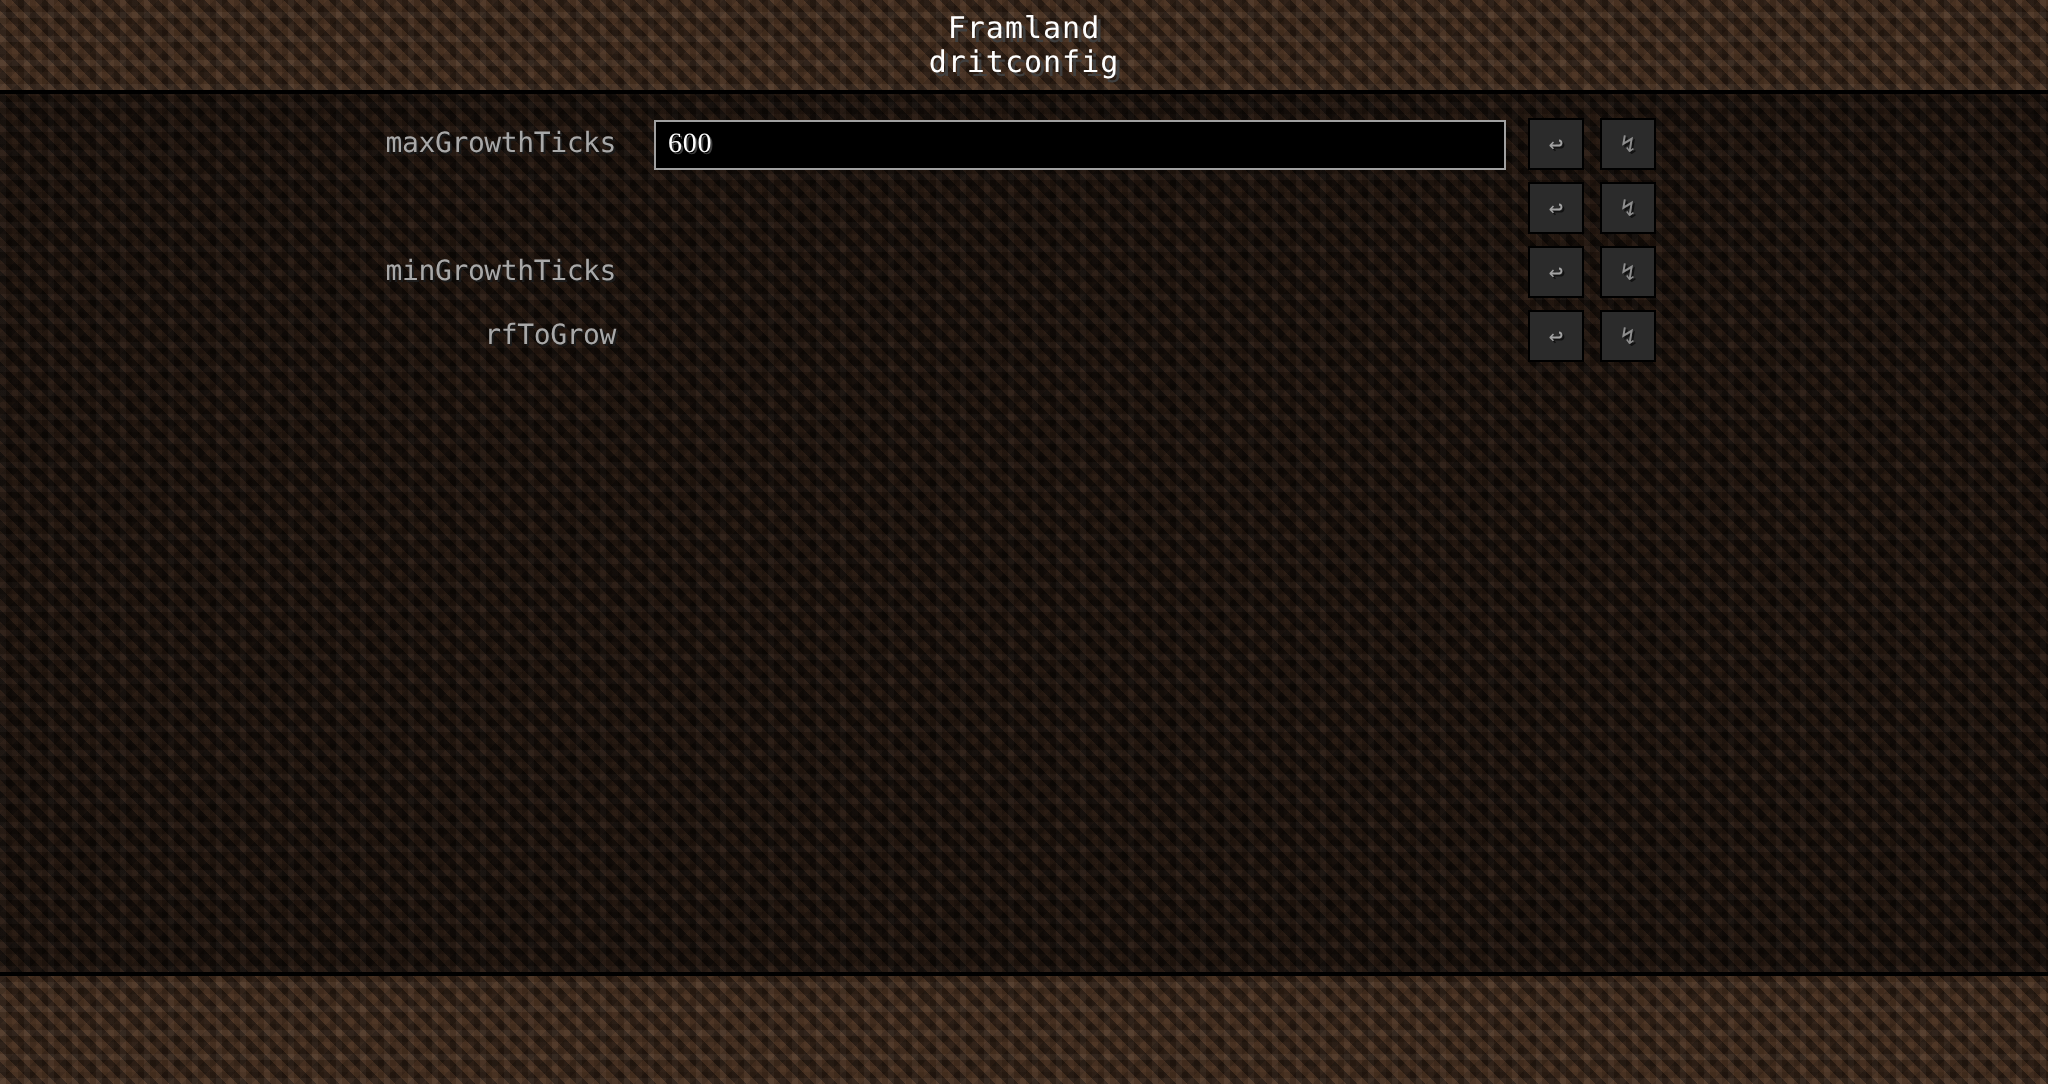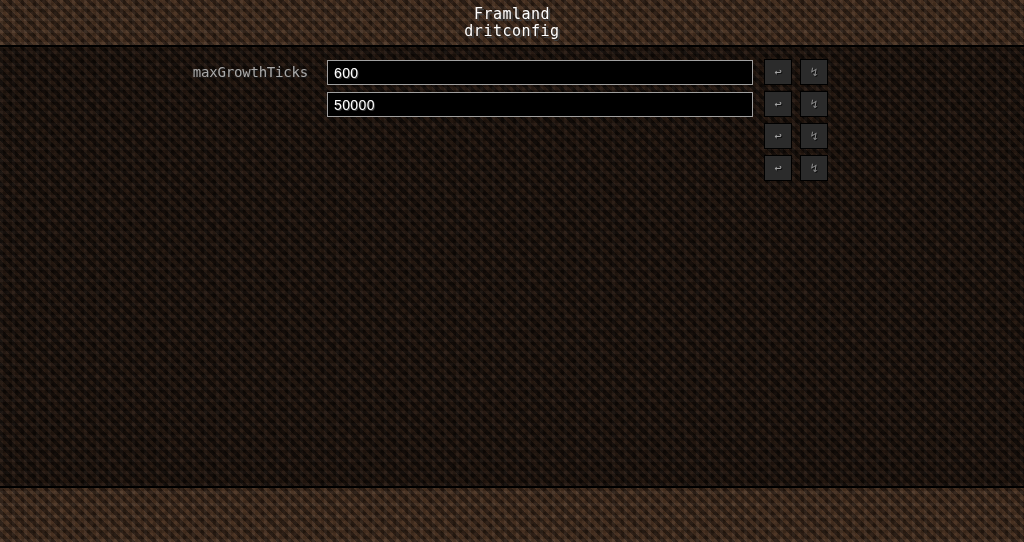--- a/index.html
+++ b/index.html
@@ -117,21 +117,21 @@
     letter-spacing: -.2px;
   }
 
   .row-input {
     position: absolute;
     left: 327px; top: 4px;
     width: 426px; height: 25px;
     background: #000000;
     border: 1px solid #a0a0a0;
     color: #ffffff;
-    font-family: Liberation Sans, sans-serif;
+    font-family: Liberation Serif, serif;
     font-size: 14px;
     padding: 0 0 0 6px;
     outline: none;
     text-shadow: 1px 1px 0 #3f3f3f;
     letter-spacing: .4px;
   }
 
   .icon-btn {
     position: absolute;
     top: 3px;
@@ -180,37 +180,38 @@
           <div class="row-label">maxGrowthTicks</div>
           <input type="text" class="row-input" value="600" style="">
           <div class="icon-btn undo">
             <span class="glyph">↩</span>
           </div>
           <div class="icon-btn reset">
             <span class="glyph dim">↯</span>
           </div>
         </div>
         <div class="config-row" style="top: 41px;">
-          <input type="text" class="row-input" value="50000" style="">
           <div class="icon-btn undo">
             <span class="glyph">↩</span>
           </div>
           <div class="icon-btn reset">
             <span class="glyph dim">↯</span>
           </div>
         </div>
         <div class="config-row" style="top: 73px;">
+          <div class="row-label">minGrowthTicks</div>
           <div class="icon-btn undo">
             <span class="glyph">↩</span>
           </div>
           <div class="icon-btn reset">
             <span class="glyph dim">↯</span>
           </div>
         </div>
         <div class="config-row" style="top: 105px;">
+          <div class="row-label">rfToGrow</div>
           <div class="icon-btn undo">
             <span class="glyph">↩</span>
           </div>
           <div class="icon-btn reset">
             <span class="glyph dim">↯</span>
           </div>
         </div>
       </div>
   </div>
 

